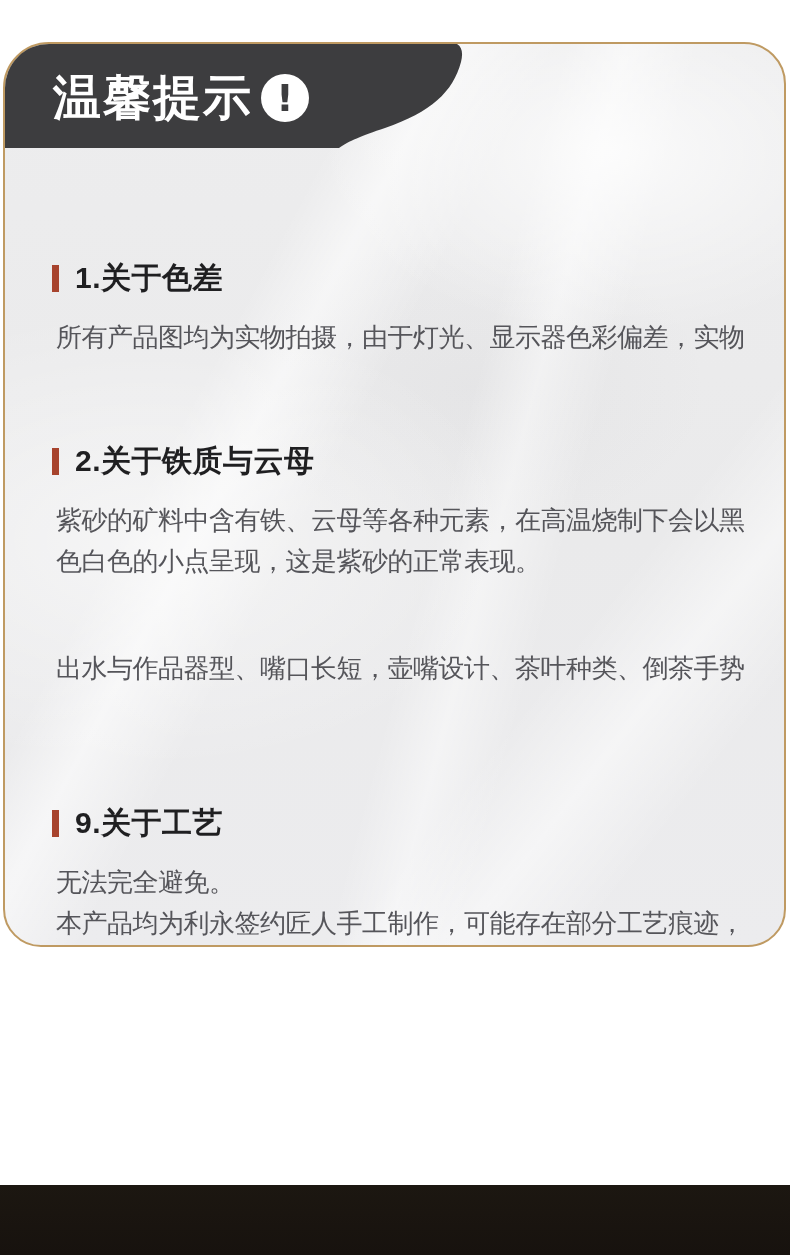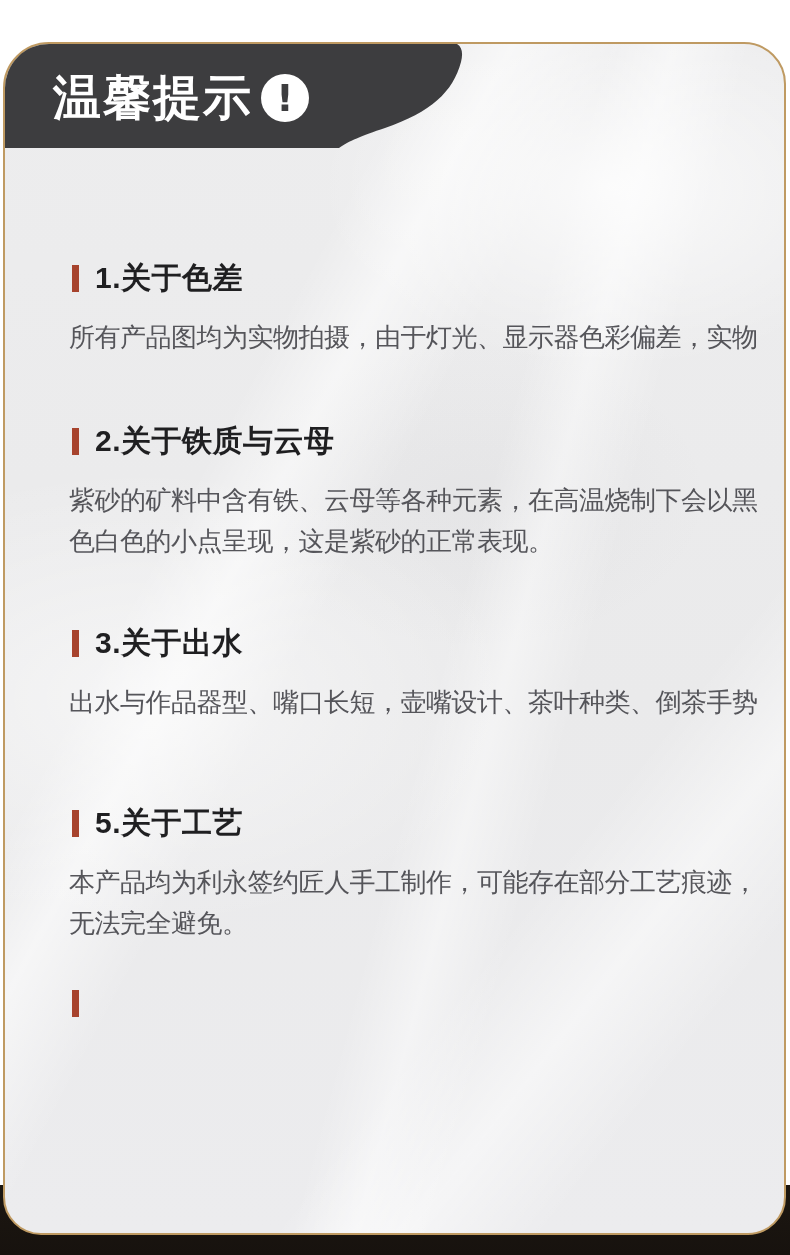--- a/index.html
+++ b/index.html
@@ -16,21 +16,21 @@
   body{width:790px;height:1255px;position:relative;background:#ffffff;overflow:hidden;}
 
   
   .footer-strip{
     position:absolute;left:0;right:0;bottom:0;height:70px;
     background:linear-gradient(180deg,#1c1711,var(--footer-dark));
   }
 
   
   .card{
-    position:absolute;left:3px;top:42px;width:783px;height:1193px;
+    position:absolute;left:3px;top:42px;width:783px;height:905px;
     border:2px solid var(--gold-border);
     border-radius:46px 42px 38px 38px;
     overflow:hidden;
     background:
       radial-gradient(420px 260px at 78% 12%, rgba(255,255,255,.75), transparent 70%),
       radial-gradient(520px 320px at 18% 55%, rgba(255,255,255,.55), transparent 72%),
       linear-gradient(118deg, transparent 30%, rgba(255,255,255,.55) 36%, transparent 44%),
       linear-gradient(105deg, transparent 55%, rgba(255,255,255,.45) 61%, transparent 68%),
       linear-gradient(128deg, transparent 70%, rgba(255,255,255,.5) 78%, transparent 86%),
       radial-gradient(340px 220px at 60% 38%, rgba(120,120,128,.05), transparent 70%),
@@ -50,32 +50,32 @@
   }
   .excl-icon{
     width:48px;height:48px;border-radius:50%;background:#ffffff;
     display:flex;align-items:center;justify-content:center;
     color:var(--header-dark);font-size:38px;font-weight:900;line-height:1;
     font-family:"DejaVu Sans",sans-serif;
   }
 
   
   .tip{position:absolute;left:47px;width:700px;}
-  .tip-head{display:flex;align-items:center;gap:16px;height:34px;margin-left:20px;}
+  .tip-head{display:flex;align-items:center;gap:16px;height:34px;}
   .tip-bar{width:7px;height:27px;background:var(--accent-red);flex:0 0 auto;}
   .tip-title{
     font-size:30px;font-weight:700;color:var(--heading-color);
     letter-spacing:.5px;line-height:34px;white-space:nowrap;
   }
-  .tip-body{margin-top:22px;margin-left:17px;}
+  .tip-body{margin-top:22px;margin-left:4px;}
   .tip-line{
     display:block;font-size:26px;letter-spacing:-0.5px;line-height:41px;
     color:var(--body-color);white-space:nowrap;
   }
-  .tip-s1{top:217px;} .tip-s2{top:380px;} .tip-s3{top:582px;}
+  .tip-s1{top:217px;} .tip-s2{top:400px;} .tip-s3{top:582px;}
   .tip-s4{top:762px;} .tip-s5{top:942px;}
 </style>
 </head>
 <body>
 
 <div class="footer-strip"></div>
 
 <div class="card">
 
   <div class="band">
@@ -103,37 +103,33 @@
       <span class="tip-bar"></span>
       <h2 class="tip-title">2.关于铁质与云母</h2>
     </div>
     <div class="tip-body">
       <span class="tip-line">紫砂的矿料中含有铁、云母等各种元素，在高温烧制下会以黑</span>
       <span class="tip-line">色白色的小点呈现，这是紫砂的正常表现。</span>
     </div>
   </section>
 
   <section class="tip tip-s3">
-    <div class="tip-head">
-      <span class="tip-bar"></span>
-      <h2 class="tip-title">3.关于出水</h2>
-    </div>
     <div class="tip-body">
       <span class="tip-line">出水与作品器型、嘴口长短，壶嘴设计、茶叶种类、倒茶手势</span>
     </div>
   </section>
 
   <section class="tip tip-s4">
     <div class="tip-head">
       <span class="tip-bar"></span>
-      <h2 class="tip-title">5.关于工艺</h2>
+      <h2 class="tip-title">9.关于工艺</h2>
     </div>
     <div class="tip-body">
+      <span class="tip-line">无法完全避免。</span>
       <span class="tip-line">本产品均为利永签约匠人手工制作，可能存在部分工艺痕迹，</span>
-      <span class="tip-line">无法完全避免。</span>
     </div>
   </section>
 
   <section class="tip tip-s5">
     <div class="tip-head">
       <span class="tip-bar"></span>
     </div>
     <div class="tip-body">
     </div>
   </section>

